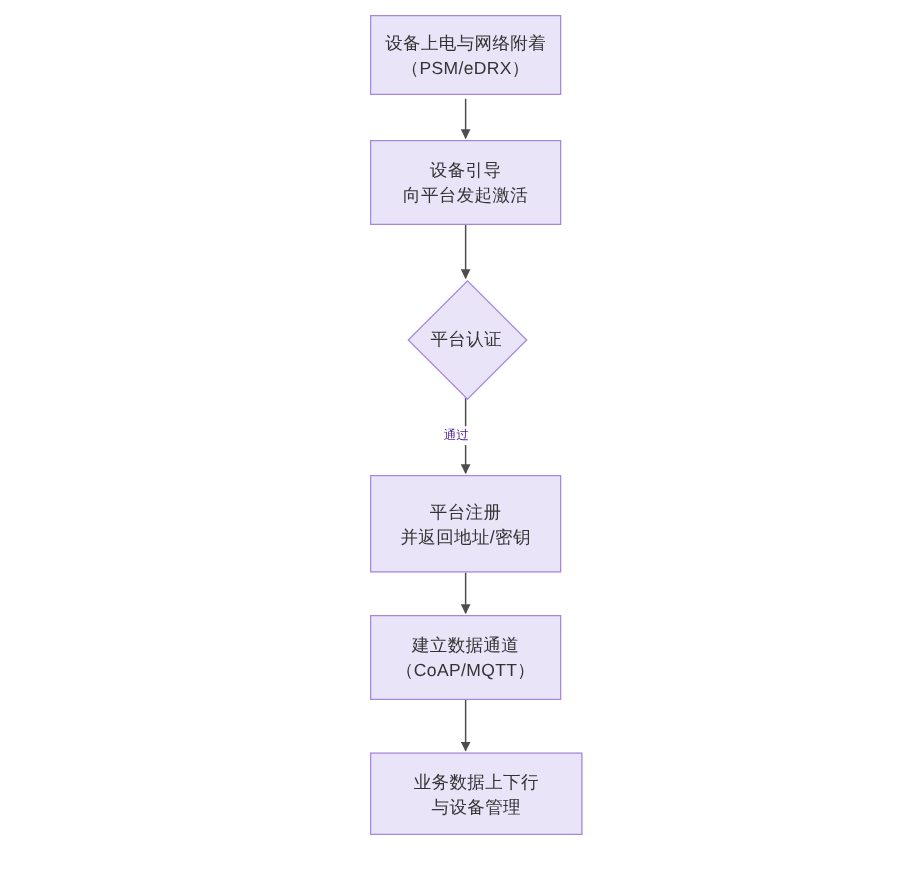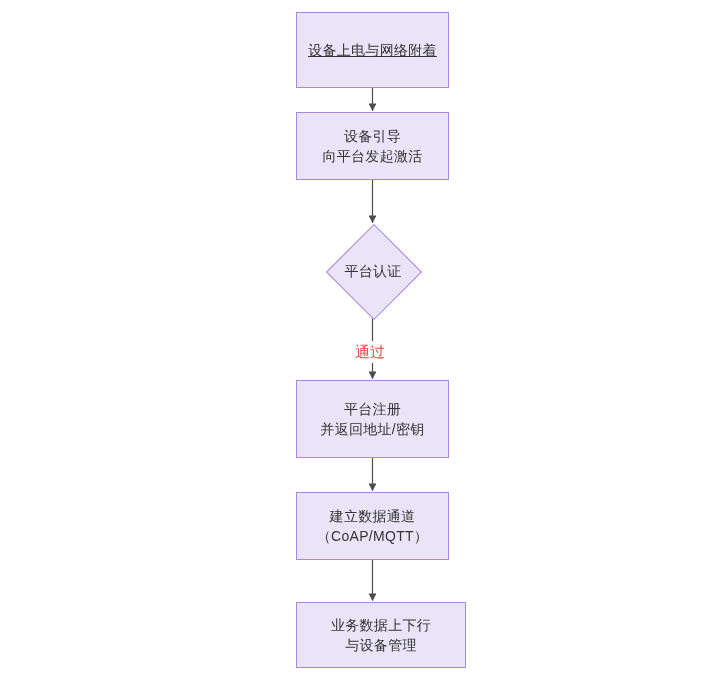--- a/index.html
+++ b/index.html
@@ -82,22 +82,22 @@
   .decision .node-text {
     position: relative;
     z-index: 1;
     font-size: 14px;
   }
 
   .edge-label {
     position: absolute;
     z-index: 3;
     background: #ffffff;
-    color: #ef4444;
-    font-size: 15px;
+    color: #4c1d95;
+    font-size: 10px;
     line-height: 1.3;
     padding: 1px 3px;
     white-space: nowrap;
   }
 </style>
 </head>
 <body>
 
 <div id="flow-canvas">
 
@@ -112,22 +112,23 @@
 
     <line x1="372.5" y1="180" x2="372.5" y2="222.5" stroke="#4d4d4d" stroke-width="1.2" marker-end="url(#arrowhead)"></line>
 
     <line x1="372.5" y1="318" x2="372.5" y2="378.5" stroke="#4d4d4d" stroke-width="1.2" marker-end="url(#arrowhead)"></line>
 
     <line x1="372.5" y1="458" x2="372.5" y2="490.5" stroke="#4d4d4d" stroke-width="1.2" marker-end="url(#arrowhead)"></line>
 
     <line x1="372.5" y1="560" x2="372.5" y2="600.5" stroke="#4d4d4d" stroke-width="1.2" marker-end="url(#arrowhead)"></line>
   </svg>
 
-  <div class="node process" style="left:296px; top:12px; width:153px; height:76px;text-decoration:underline;">
+  <div class="node process" style="left:296px; top:12px; width:153px; height:64px;">
     <span class="node-line">设备上电与网络附着</span>
+    <span class="node-line">（PSM/eDRX）</span>
   </div>
 
   <div class="node process" style="left:296px; top:112px; width:153px; height:68px;">
     <span class="node-line">设备引导</span>
     <span class="node-line">向平台发起激活</span>
   </div>
 
   <div class="node decision" style="left:326px; top:224px; width:94px; height:94px;">
     <span class="decision-shape"></span>
     <span class="node-text">平台认证</span>

